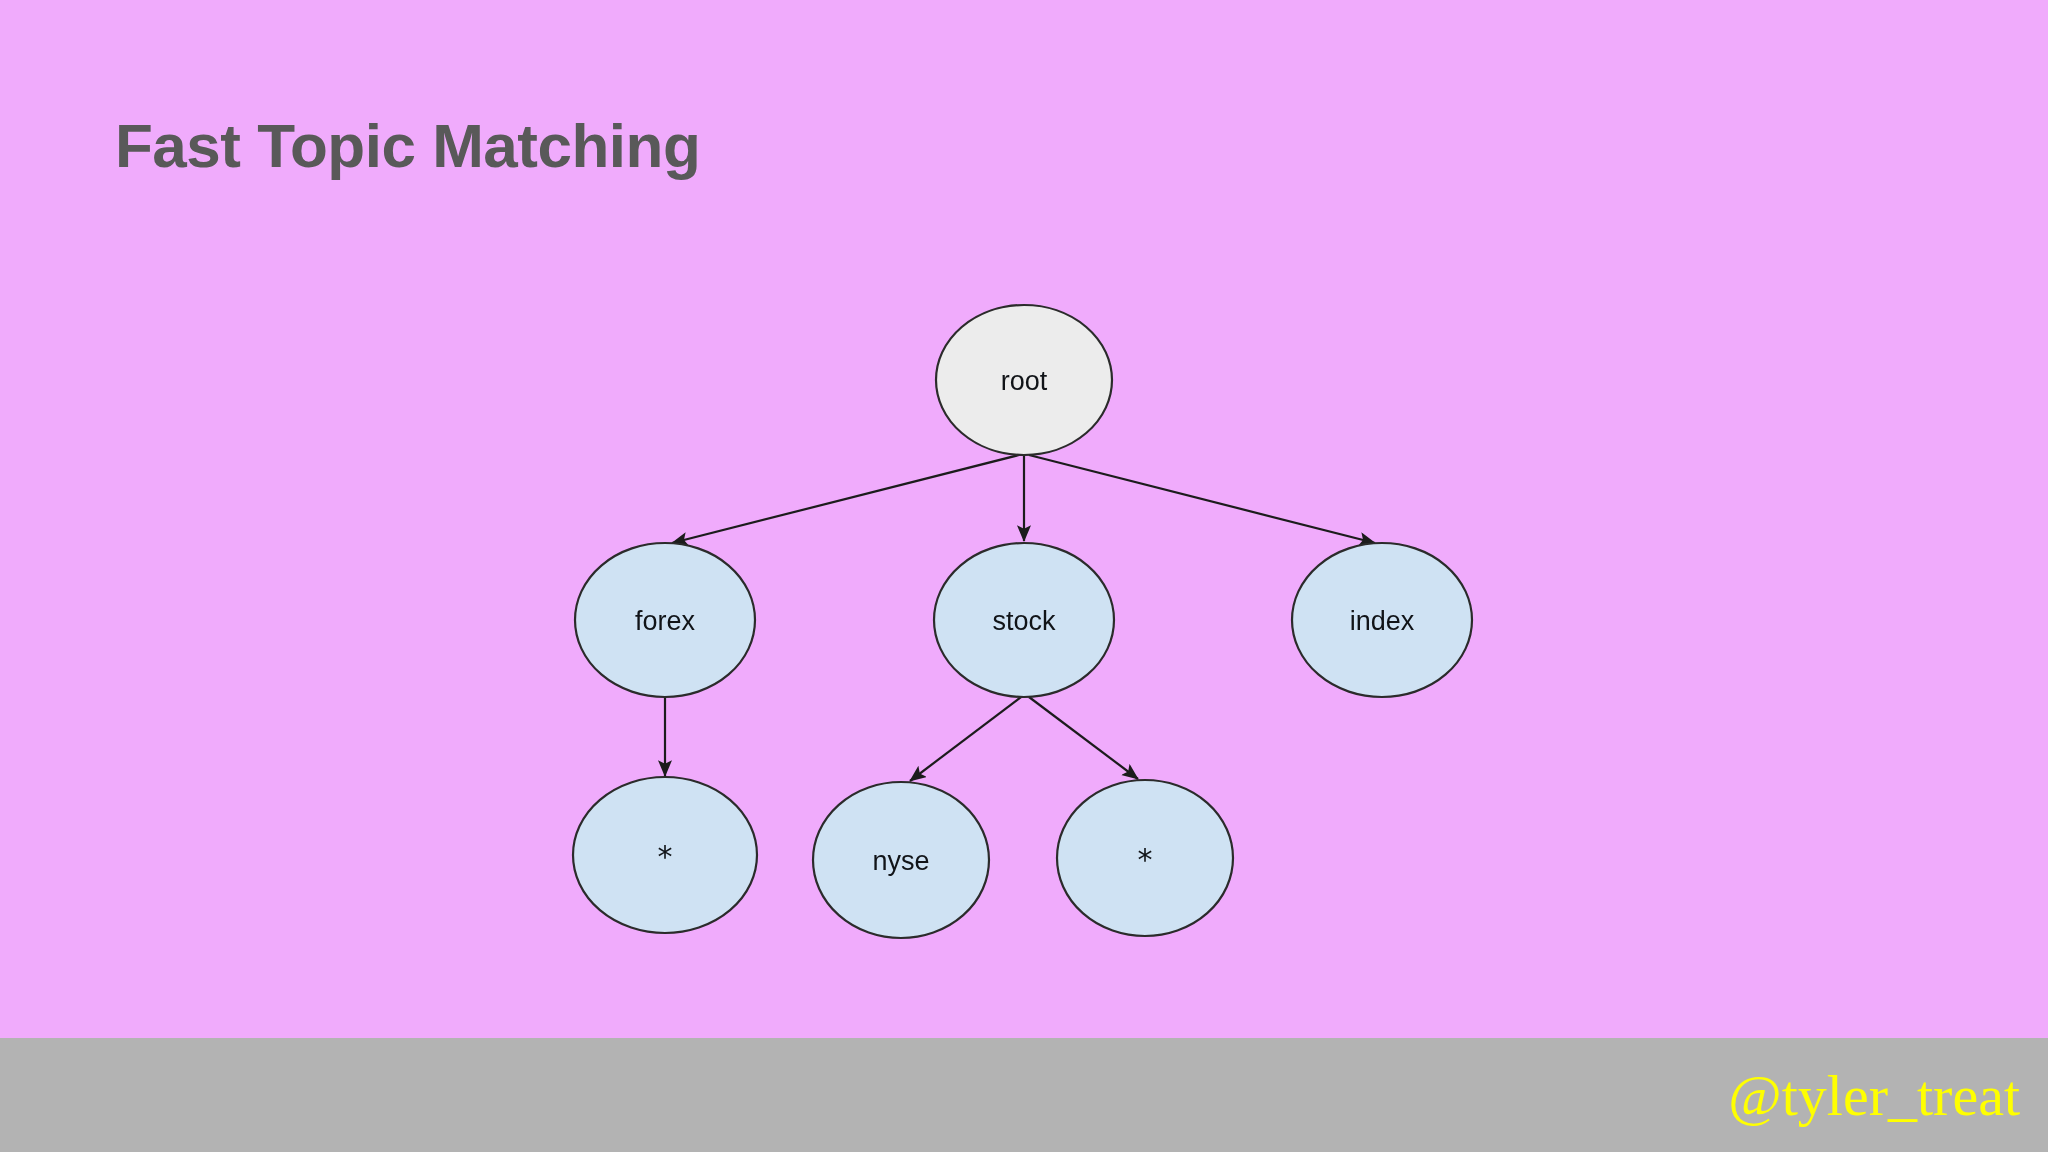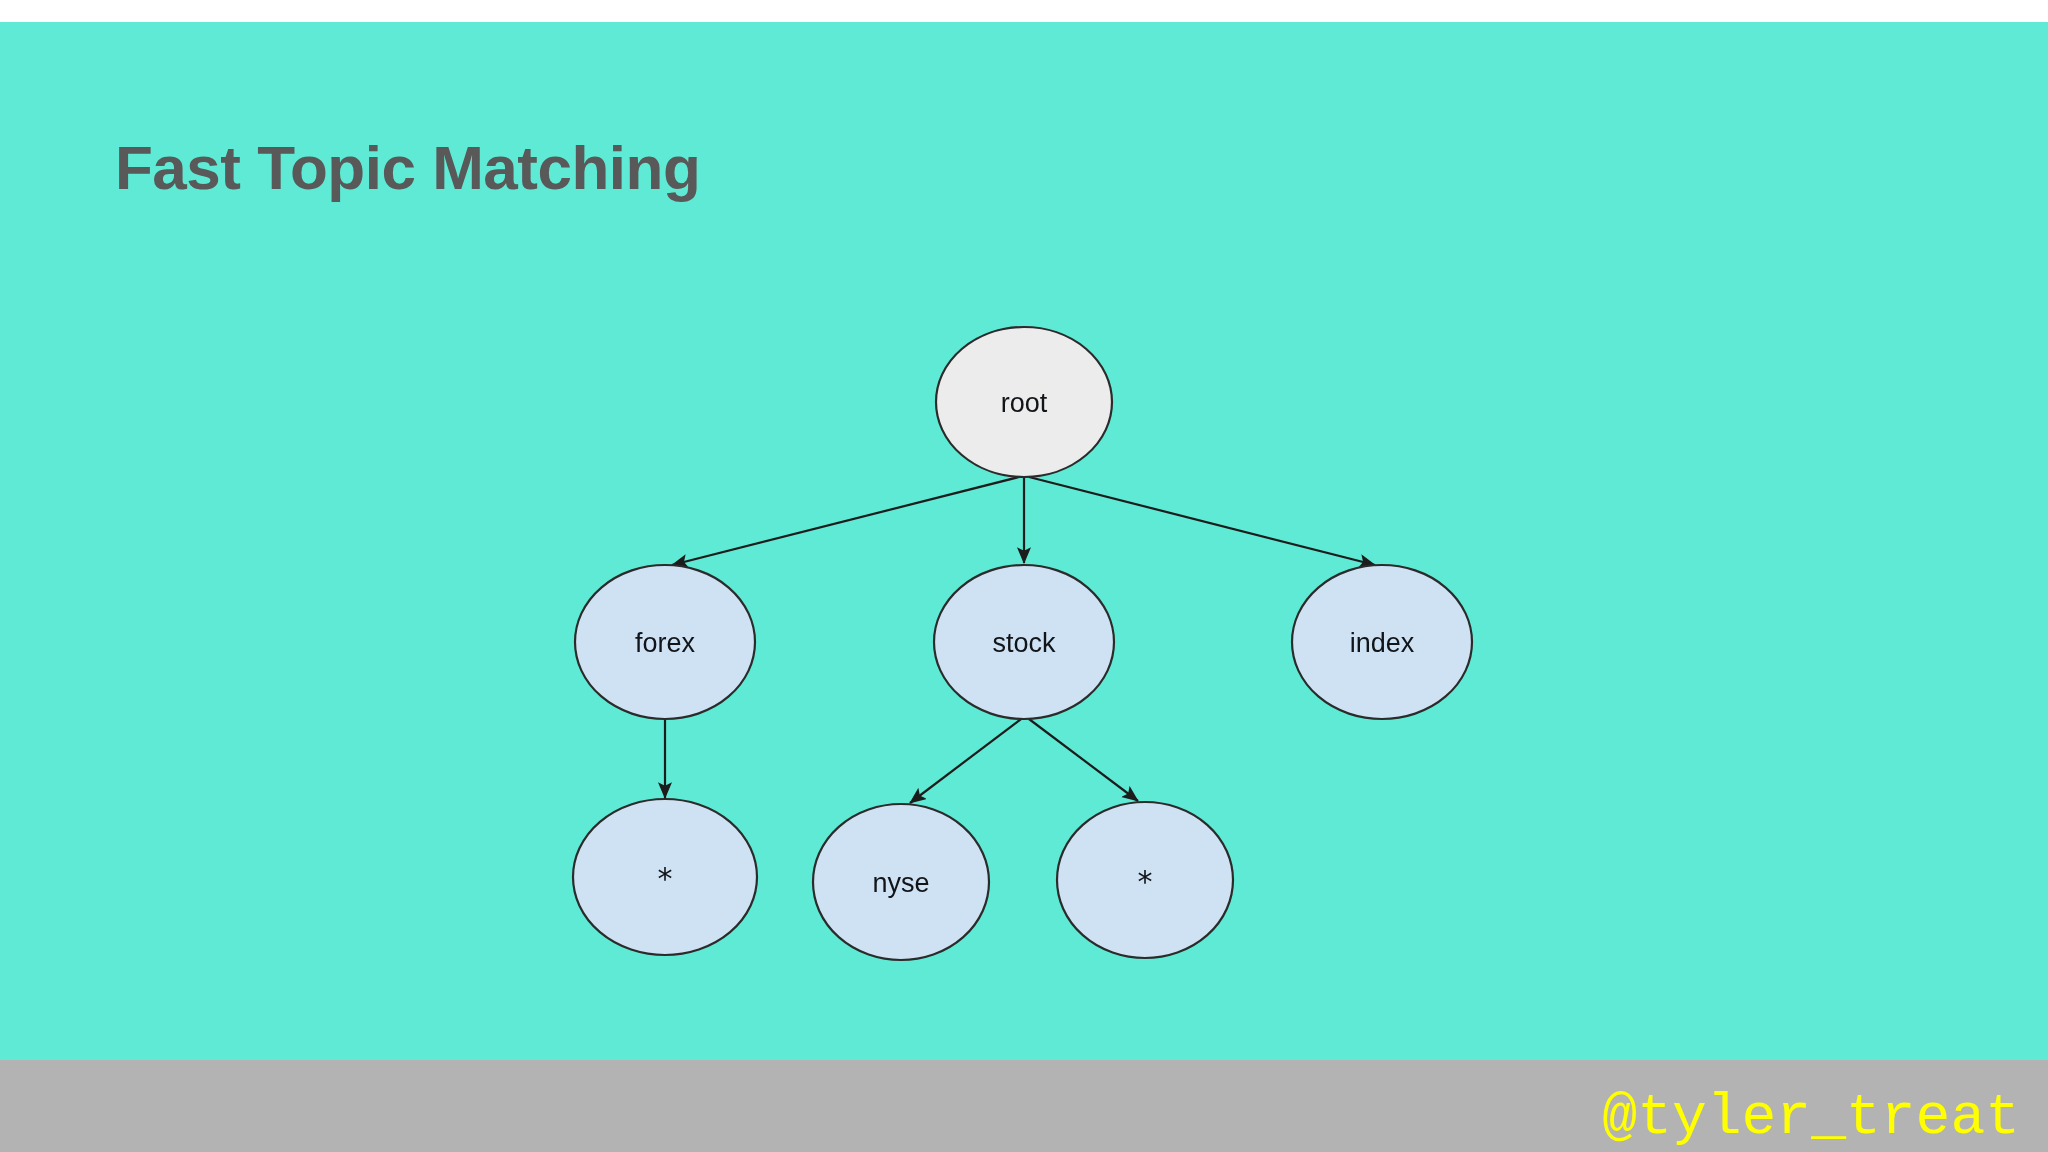--- a/index.html
+++ b/index.html
@@ -10,22 +10,21 @@
     width: 2048px;
     height: 1152px;
     background: #ffffff;
     font-family: "Liberation Sans", sans-serif;
     overflow: hidden;
     position: relative;
   }
   .slide {
     position: absolute;
     inset: 0;
-    background: #5eead4;
-    margin-top: 22px;
+    background: #f0abfc;
   }
   .slide-title {
     position: absolute;
     left: 115px;
     top: 112px;
     font-size: 62px;
     font-weight: bold;
     color: #595959;
     letter-spacing: -0.5px;
     line-height: 1.1;
@@ -72,21 +71,21 @@
     height: 114px;
     background: #b3b3b3;
   }
   .footer-handle {
     position: absolute;
     right: 28px;
     top: 50%;
     transform: translateY(-50%);
     color: #ffff00;
     font-size: 58px;
-    font-family: Liberation Mono, monospace;
+    font-family: Liberation Serif, serif;
     font-weight: normal;
     letter-spacing: 0px;
     white-space: nowrap;
   }
 </style>
 </head>
 <body>
 
 <div class="slide">
 

